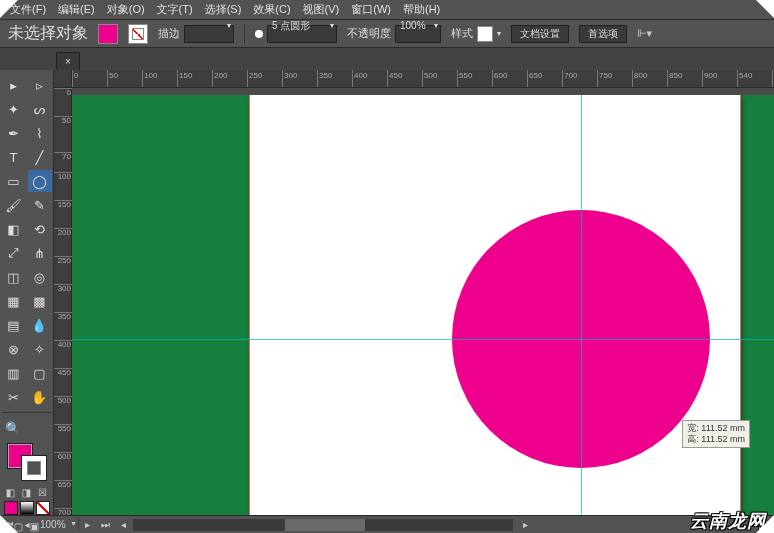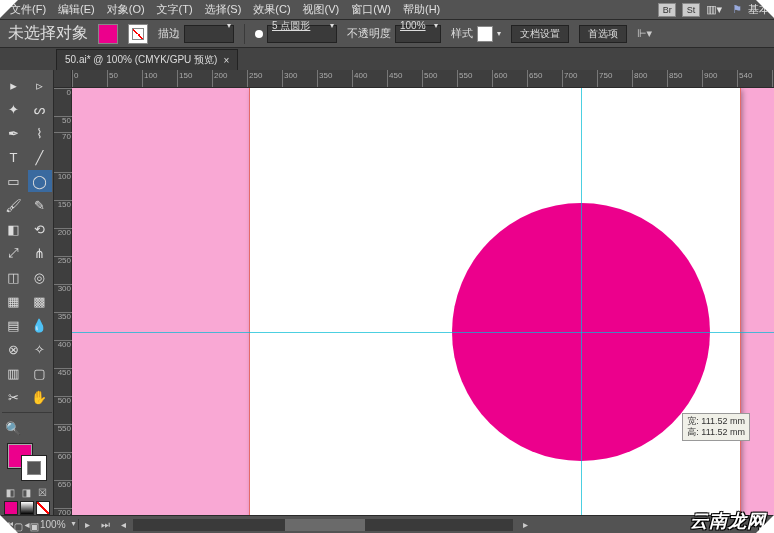--- a/index.html
+++ b/index.html
@@ -13,21 +13,21 @@
 .menubar .icon-box { width:18px; height:14px; background:#ccc; border:1px solid #888; font-size:9px; display:flex; align-items:center; justify-content:center; color:#333; }
 .menubar .dropdown-icon { width:20px; height:14px; display:flex; align-items:center; }
 
 
 .controlbar { height:28px; background:#535353; display:flex; align-items:center; padding:0 8px; font-size:11px; color:#ddd; border-bottom:1px solid #2a2a2a; gap:10px; }
 .controlbar .sel-label { font-size:16px; }
 .fill-swatch { width:20px; height:20px; background:#ec008c; border:1px solid #888; }
 .stroke-swatch { width:20px; height:20px; background:#fff; border:1px solid #888; position:relative; }
 .stroke-swatch::after { content:""; position:absolute; inset:3px; border:1px solid #888; background:linear-gradient(45deg,transparent 45%,#f00 45%,#f00 55%,transparent 55%); }
 .ctrl-group { display:flex; align-items:center; gap:4px; }
-.ctrl-dd { background:#3a3a3a; border:1px solid #222; height:18px; padding:0 14px 16px 4px; font-size:10px; color:#ddd; display:flex; align-items:center; position:relative;text-decoration:underline; }
+.ctrl-dd { background:#3a3a3a; border:1px solid #222; height:18px; padding:0 14px 16px 4px; font-size:10px; color:#ddd; display:flex; align-items:center; position:relative; }
 .ctrl-dd::after { content:"▾"; position:absolute; right:2px; font-size:8px; }
 .opacity-sw { width:16px; height:16px; background:#fff; border:1px solid #888; }
 .ctrl-btn { background:#3a3a3a; border:1px solid #222; height:18px; padding:0 8px; font-size:10px; color:#ddd; display:flex; align-items:center; }
 .divider-v { width:1px; height:20px; background:#3a3a3a; }
 
 
 .tabbar { height:22px; background:#434343; display:flex; align-items:flex-end; padding-left:56px; }
 .tab { background:#3a3a3a; color:#ddd; font-size:10px; padding:3px 8px; display:flex; align-items:center; gap:6px; border-top:1px solid #222; border-left:1px solid #222; border-right:1px solid #222; }
 .tab .close { font-size:10px; cursor:pointer; }
 
@@ -51,21 +51,21 @@
 
 
 .canvas-wrap { flex:1; display:flex; flex-direction:column; background:#4a4a4a; position:relative; }
 .ruler-h { height:18px; background:#3e3e3e; border-bottom:1px solid #2a2a2a; display:flex; position:relative; overflow:hidden; }
 .ruler-h .corner { width:18px; height:18px; background:#3e3e3e; border-right:1px solid #2a2a2a; flex-shrink:0; }
 .ruler-h .ticks { flex:1; position:relative; font-size:8px; color:#aaa; }
 .ruler-h .tick { position:absolute; top:0; height:18px; border-left:1px solid #777; padding-left:1px; line-height:8px; padding-top:2px; }
 .canvas-row { flex:1; display:flex; position:relative; overflow:hidden; }
 .ruler-v { width:18px; background:#3e3e3e; border-right:1px solid #2a2a2a; position:relative; font-size:8px; color:#aaa; }
 .ruler-v .tick { position:absolute; left:0; width:18px; border-top:1px solid #777; line-height:8px; text-align:right; padding-right:1px; }
-.viewport { flex:1; background:#f9a8d4; position:relative; overflow:hidden; }
+.viewport { flex:1; background:#15803d; position:relative; overflow:hidden;margin-top:7px; }
 .artboard { position:absolute; left:178px; top:0; width:490px; height:430px; background:#fff; box-shadow:0 0 0 1px #e46a6a,2px 2px 6px rgba(0,0,0,.4); }
 .circle { position:absolute; left:380px; top:115px; width:258px; height:258px; border-radius:50%; background:#ec008c; }
 .guide-v { position:absolute; top:0; bottom:0; width:1px; background:#00bcd4; opacity:.7; }
 .guide-h { position:absolute; left:0; right:0; height:1px; background:#00bcd4; opacity:.7; }
 .dim-tooltip { position:absolute; right:24px; top:325px; background:#f0f0e8; border:1px solid #999; font-size:9px; color:#333; padding:2px 4px; line-height:11px; white-space:pre; }
 
 
 .statusbar { height:18px; background:#535353; border-top:1px solid #2a2a2a; display:flex; align-items:center; font-size:10px; color:#ccc; }
 .statusbar .nav-btn { width:18px; text-align:center; cursor:pointer; }
 .statusbar .zoom { padding:0 12px 0 4px; border-right:1px solid #3a3a3a; position:relative; }
@@ -91,27 +91,20 @@
   <span class="menu-item">文件(F)</span>
   <span class="menu-item">编辑(E)</span>
   <span class="menu-item">对象(O)</span>
   <span class="menu-item">文字(T)</span>
   <span class="menu-item">选择(S)</span>
   <span class="menu-item">效果(C)</span>
   <span class="menu-item">视图(V)</span>
   <span class="menu-item">窗口(W)</span>
   <span class="menu-item">帮助(H)</span>
   <span class="spacer"></span>
-  <div class="right-icons">
-    <span class="icon-box">Br</span>
-    <span class="icon-box">St</span>
-    <span class="dropdown-icon">▥▾</span>
-    <span style="color:#9ad;">⚑</span>
-    <span>基本</span>
-  </div>
 </div>
 
 <div class="controlbar">
   <span class="sel-label">未选择对象</span>
   <div class="fill-swatch"></div>
   <div class="stroke-swatch"></div>
   <div class="ctrl-group">
     <span>描边</span>
     <div class="ctrl-dd" style="width:50px;"></div>
   </div>
@@ -129,21 +122,20 @@
     <div class="opacity-sw"></div>
     <span style="font-size:8px;">▾</span>
   </div>
   <div class="ctrl-btn">文档设置</div>
   <div class="ctrl-btn">首选项</div>
   <span style="color:#ccc;">⊩▾</span>
 </div>
 
 <div class="tabbar">
   <div class="tab">
-    <span>50.ai* @ 100% (CMYK/GPU 预览)</span>
     <span class="close">×</span>
   </div>
 </div>
 
 <div class="main">
 
   <div class="toolbox">
     <div class="tool-grid" id="toolgrid">
         <div class="tool">▸</div>
         <div class="tool">▹</div>
@@ -221,21 +213,21 @@
           <div class="tick" style="left: 595px;">850</div>
           <div class="tick" style="left: 630px;">900</div>
           <div class="tick" style="left: 665px;">540</div>
           <div class="tick" style="left: 700px;">1000</div>
         </div>
     </div>
     <div class="canvas-row">
       <div class="ruler-v" id="ruler-v">
           <div class="tick" style="top: 0px;">0</div>
           <div class="tick" style="top: 28px;">50</div>
-          <div class="tick" style="top: 44px;">70</div>
+          <div class="tick" style="top: 64px;">70</div>
           <div class="tick" style="top: 84px;">100</div>
           <div class="tick" style="top: 112px;">150</div>
           <div class="tick" style="top: 140px;">200</div>
           <div class="tick" style="top: 168px;">250</div>
           <div class="tick" style="top: 196px;">300</div>
           <div class="tick" style="top: 224px;">350</div>
           <div class="tick" style="top: 252px;">400</div>
           <div class="tick" style="top: 280px;">450</div>
           <div class="tick" style="top: 308px;">500</div>
           <div class="tick" style="top: 336px;">550</div>

